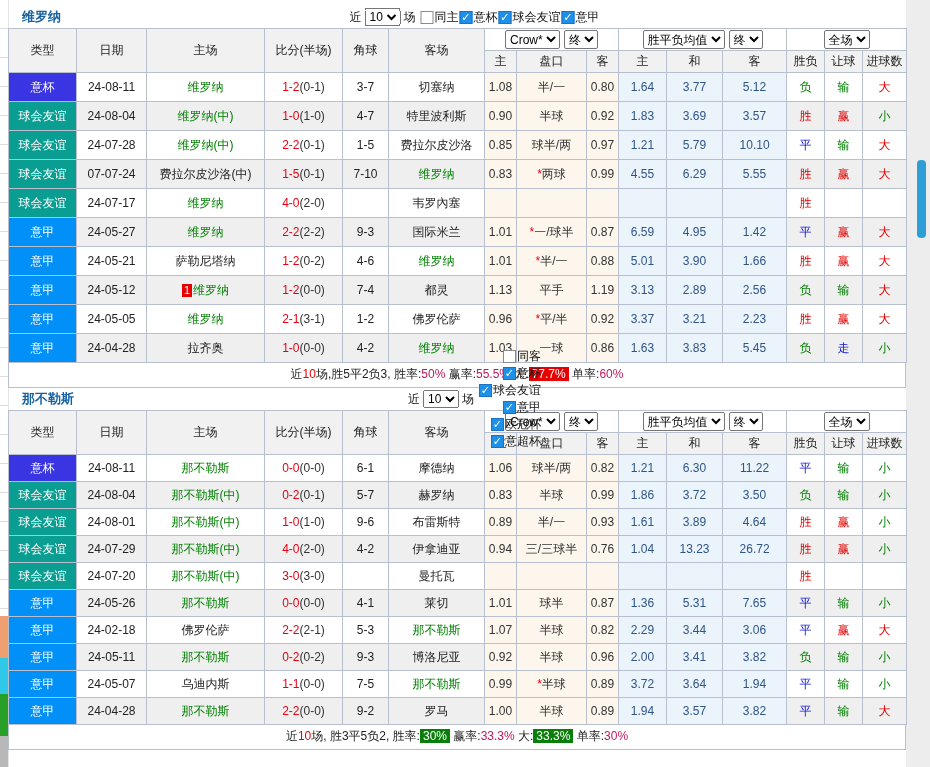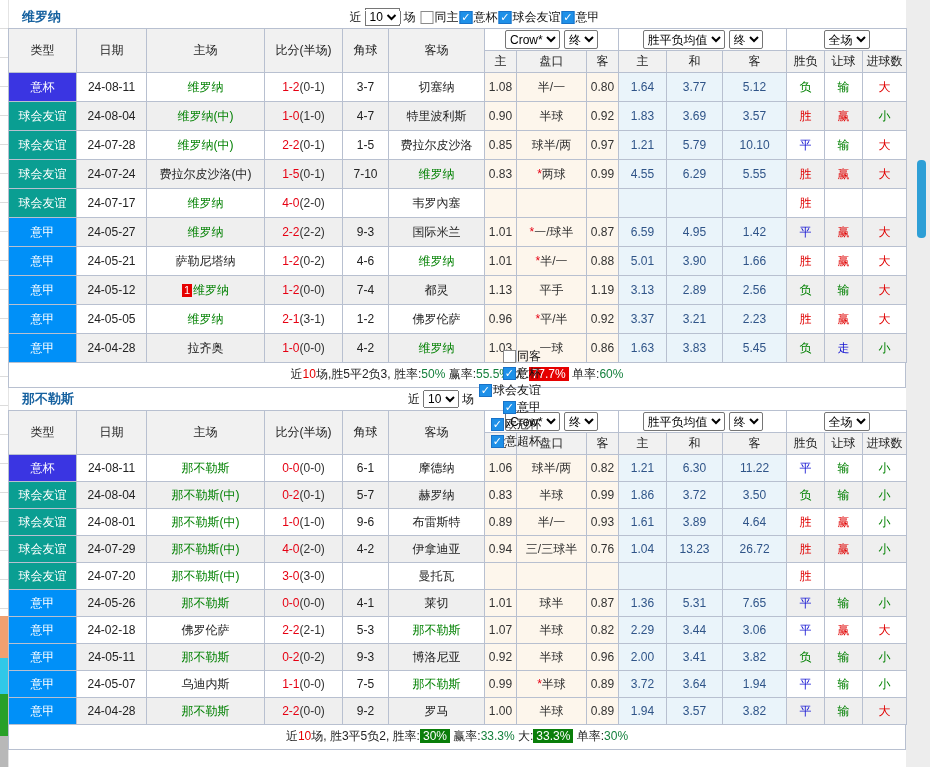--- a/index.html
+++ b/index.html
@@ -49,21 +49,21 @@
   .focus{color:#008000;}
   .ft{color:#e60012;}
   .ht{color:#333;}
   .star{color:#e60012;}
   .rank{display:inline-block;background:#e60000;color:#fff;padding:0 2px;margin-right:1px;font-size:11px;line-height:13px;}
   
   .summary{width:896px;height:24px;line-height:23px;border:1px solid #b8c0d0;border-top:none;
     text-align:center;font-size:12px;color:#222;background:#fff;}
   .seg-plain{color:#222;}
   .seg-red{color:#e60000;}
-  .seg-blue{color:#15803d;text-align:right;}
+  .seg-blue{color:#be185d;text-align:right;}
   .seg-hlred{background:#e60000;color:#fff;padding:0 3px;}
   .seg-hlgreen{background:#0a7e0a;color:#fff;padding:0 3px;}
 </style>
 </head>
 <body>
 
 <div class="page">
   <div class="edge">
     <div class="blk" style="top:616px;height:42px;background:#f0a070;"></div>
     <div class="blk" style="top:658px;height:36px;background:#30c8e8;"></div>
@@ -200,21 +200,21 @@
                 <td class="c-odds">0.97</td>
                 <td class="c-euro">1.21</td>
                 <td class="c-euro">5.79</td>
                 <td class="c-euro">10.10</td>
                 <td class="c-res" style="color: rgb(20, 20, 210);">平</td>
                 <td class="c-res" style="color: rgb(0, 128, 0);">输</td>
                 <td class="c-res" style="color: rgb(224, 0, 0);">大</td>
               </tr>
               <tr class="even">
                 <td class="c-type" style="background: rgb(10, 158, 146);">球会友谊</td>
-                <td class="c-date">24-07-24</td>
+                <td class="c-date">07-07-24</td>
                 <td class="c-team"><span>费拉尔皮沙洛(中)</span></td>
                 <td class="c-score"><span class="ft">1-5</span><span class="ht">(0-1)</span></td>
                 <td class="c-corner">7-10</td>
                 <td class="c-team"><span class="focus">维罗纳</span></td>
                 <td class="c-odds">0.83</td>
                 <td class="c-odds"><span class="star">*</span>两球</td>
                 <td class="c-odds">0.99</td>
                 <td class="c-euro">4.55</td>
                 <td class="c-euro">6.29</td>
                 <td class="c-euro">5.55</td>

